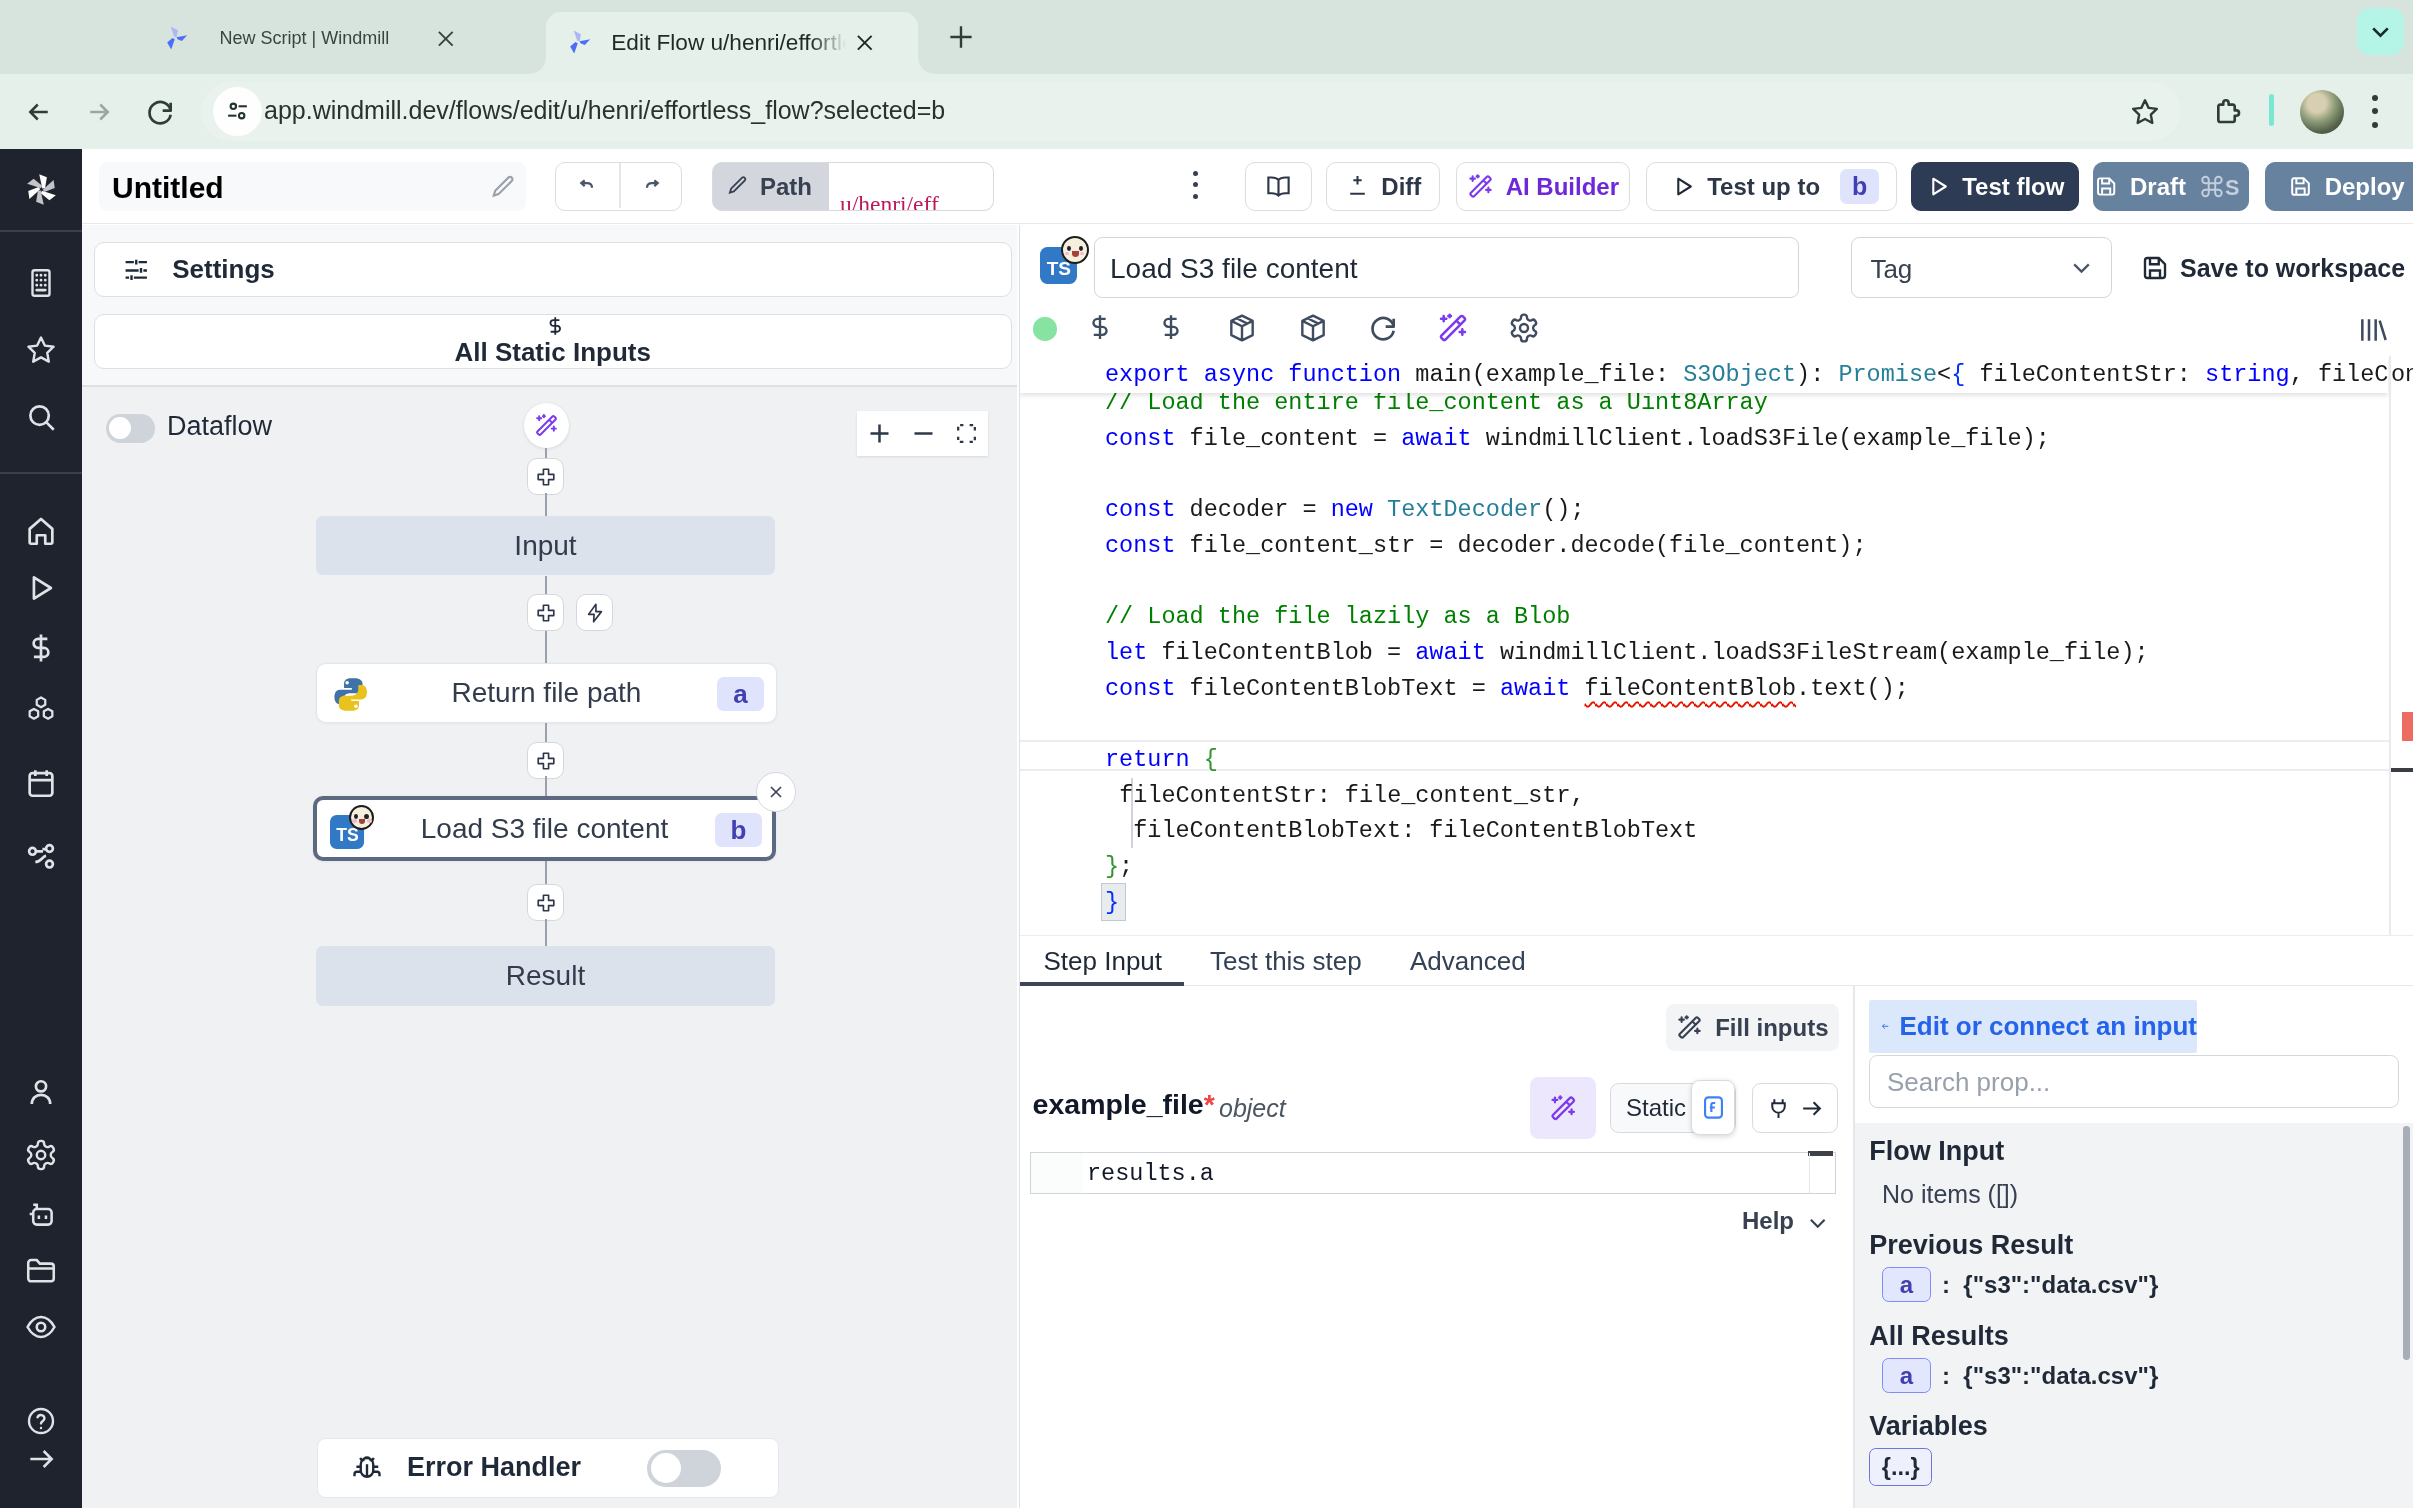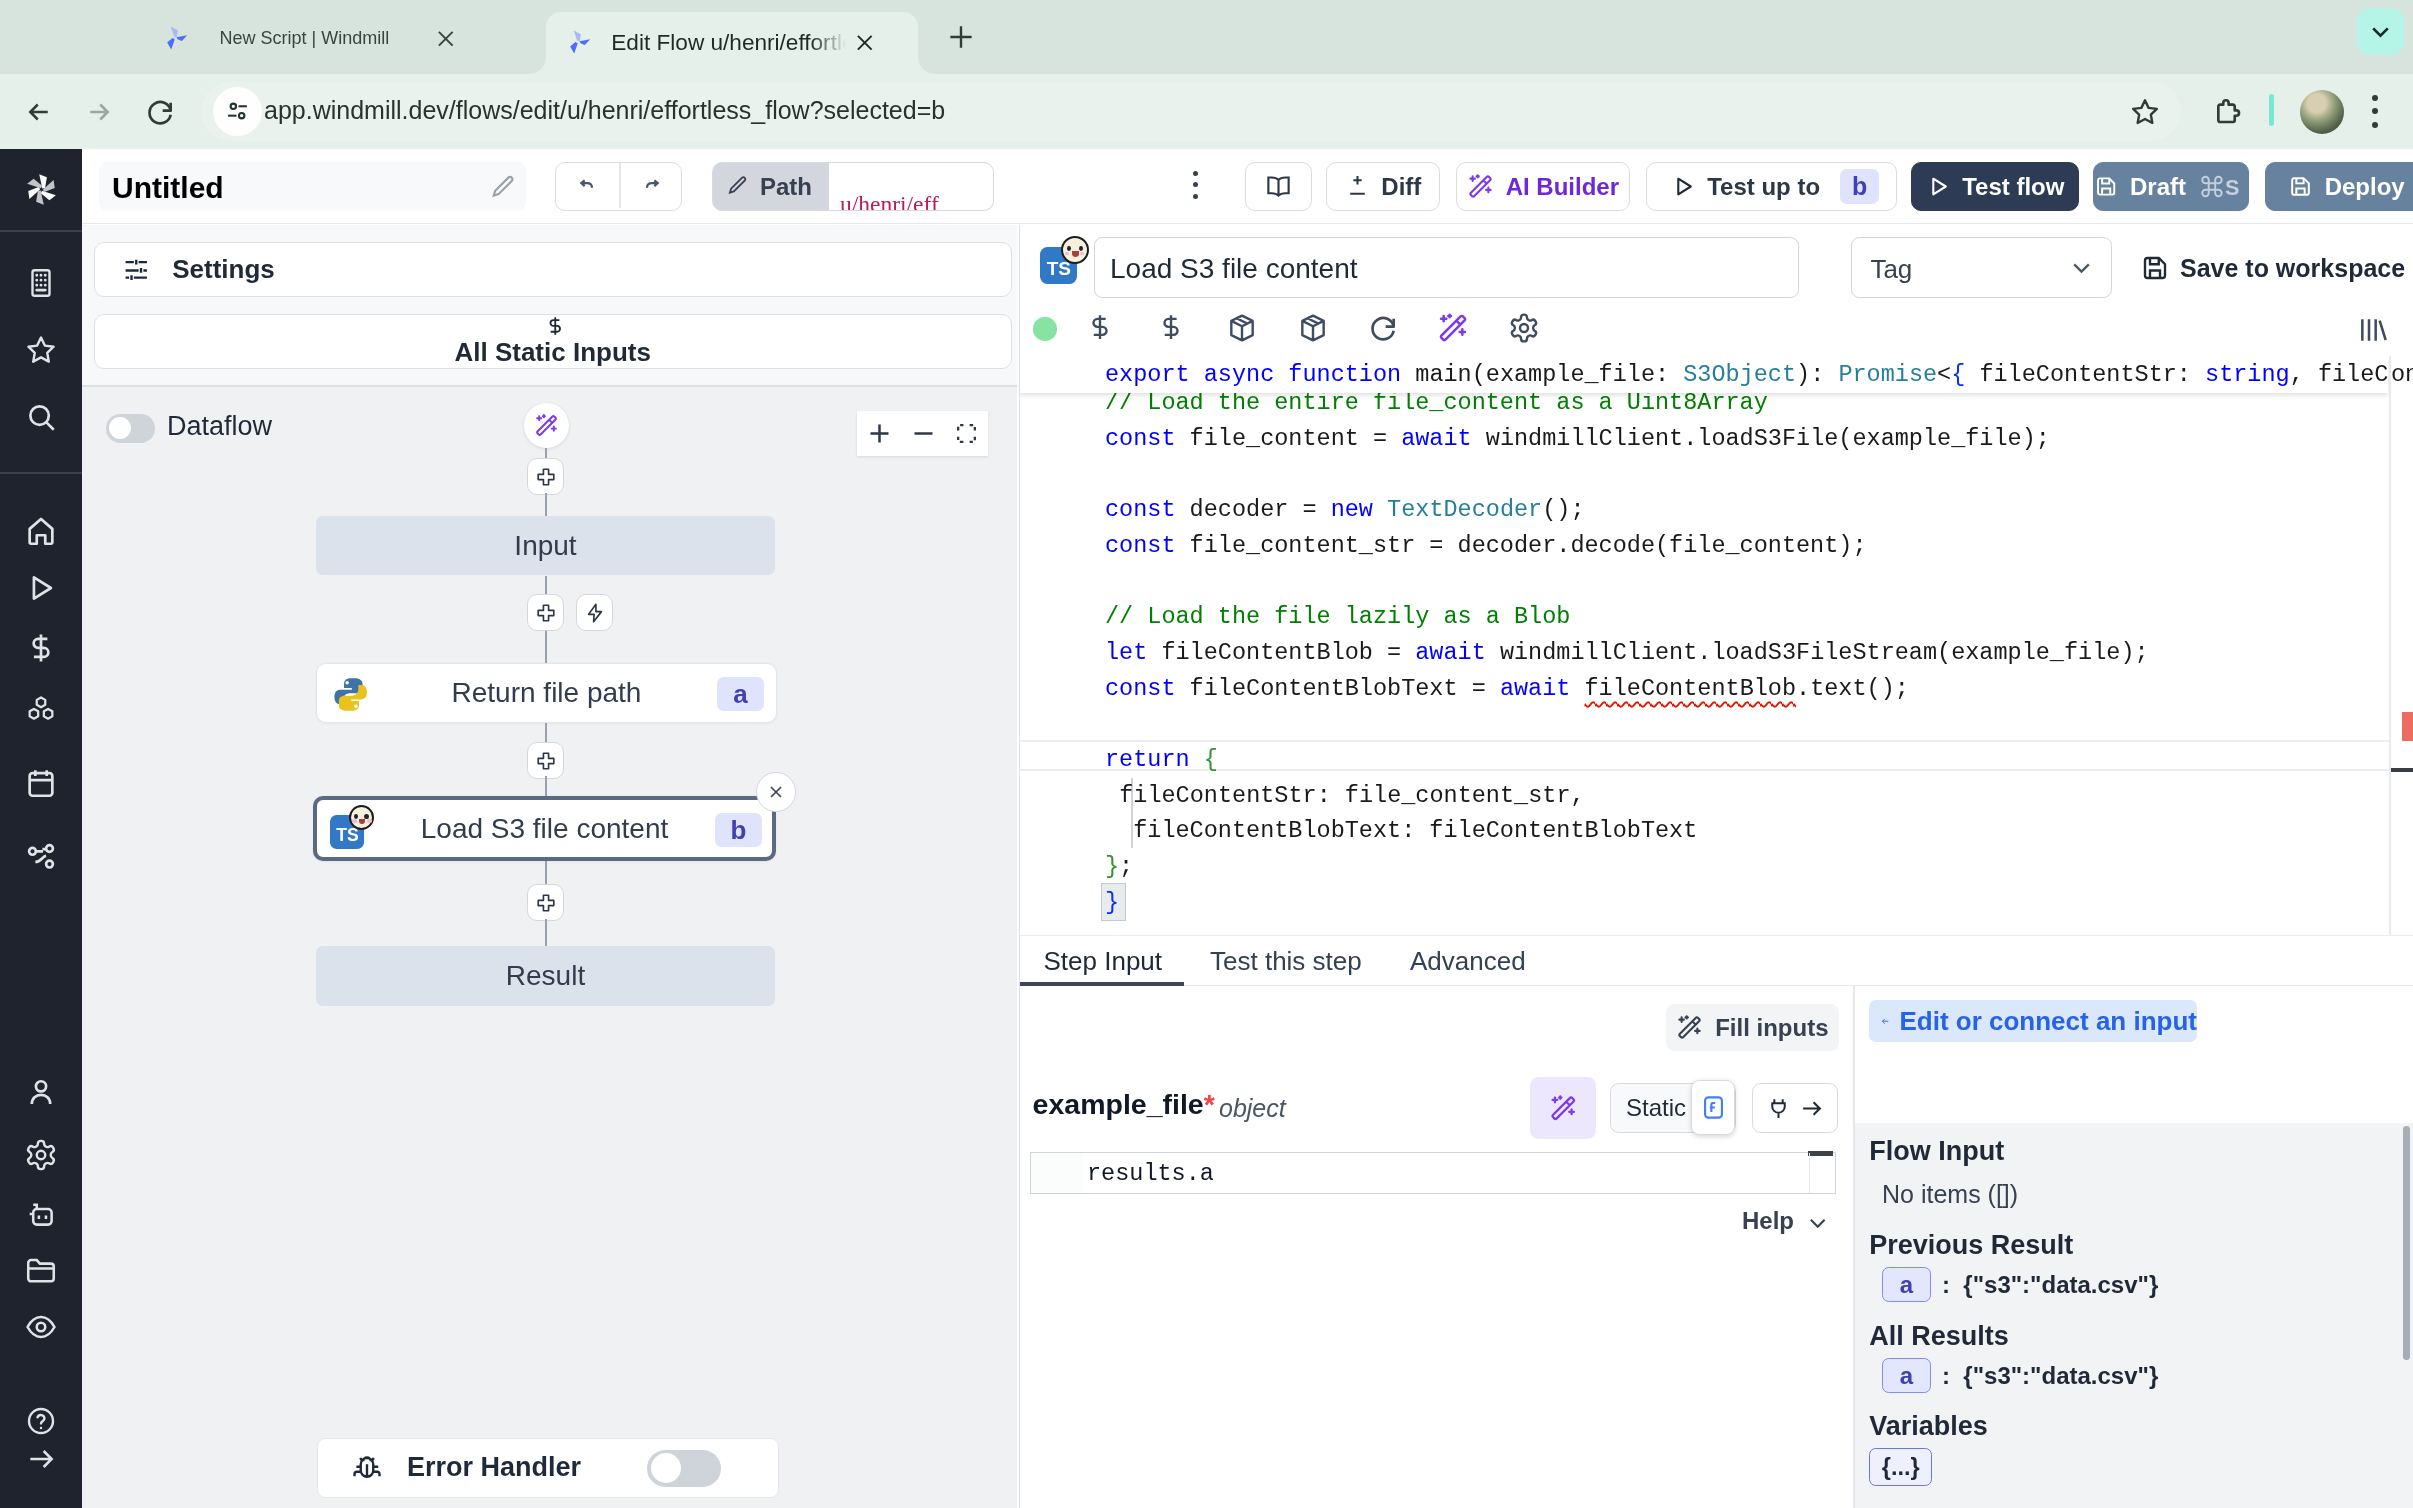--- a/index.html
+++ b/index.html
@@ -544,25 +544,28 @@
       <div style="position:absolute;left:0;top:0;width:52px;height:40px;background:#fbfcfc;"></div>
       <span class="mono" style="position:absolute;left:56px;top:6.7px;font-size:23.5px;color:#111827;">results.a</span>
       <div style="position:absolute;right:1.7px;top:-1.7px;width:25px;height:4.2px;background:#3e4248;"></div>
       <div style="position:absolute;right:25px;top:0;width:0.8px;height:40px;background:#e5e7eb;"></div>
     </div>
     <span class="abs" style="left:722px;top:982px;font-size:24px;font-weight:700;color:#374151;">Help</span>
     <svg class="abs" style="left:786px;top:986px;" width="23.5" height="23.5" viewBox="0 0 24 24" fill="none" stroke="#374151" stroke-width="2.2">
         <path d="M5 9 L12 16 L19 9"></path>
       </svg>
 
-    <div class="abs" style="left:849px;top:775px;width:328px;height:42px;background:#dbe7fb;border-radius:7px;display:flex;align-items:center;justify-content:space-between;">
+    <div class="abs" style="left:849px;top:775px;width:328px;height:53px;background:#dbe7fb;border-radius:2px;display:flex;align-items:center;justify-content:space-between;">
       <svg width="28.5" height="28.5" viewBox="0 0 24 24" fill="none" stroke="#2563eb" stroke-width="2.4" style="margin:0 10px 0 11.7px;">
           <path d="M20 12 H4 M10.5 5.5 L4 12 L10.5 18.5"></path>
         </svg>
       <span style="font-size:26px;font-weight:600;color:#2563eb;white-space:nowrap;">Edit or connect an input</span>
+    </div>
+    <div class="abs" style="left:849px;top:830px;width:530px;height:53px;border:1.7px solid #d3d7dc;border-radius:8.4px;background:#fff;">
+      <span style="position:absolute;left:17px;top:11px;font-size:26px;color:#98a1ab;">Search prop...</span>
     </div>
     <div class="abs" style="left:835px;top:898px;width:560px;height:386px;background:#f2f3f5;">
       <span class="abs" style="left:14.2px;top:13.4px;font-size:27px;font-weight:700;color:#1f2937;">Flow Input</span>
       <span class="abs" style="left:27px;top:57px;font-size:25px;color:#374151;">No items ([])</span>
       <span class="abs" style="left:14.2px;top:107px;font-size:27px;font-weight:700;color:#1f2937;">Previous Result</span>
       <div class="abs" style="left:27px;top:144px;width:49px;height:35px;background:#e3e7fd;border:1.7px solid #818cf8;border-radius:6.7px;display:flex;align-items:center;justify-content:center;font-size:24px;font-weight:700;color:#3f3fae;">a</div>
       <span class="abs" style="left:87px;top:148px;font-size:24px;font-weight:700;color:#1f2937;">:&nbsp; {"s3":"data.csv"}</span>
       <span class="abs" style="left:14.2px;top:198px;font-size:27px;font-weight:700;color:#1f2937;">All Results</span>
       <div class="abs" style="left:27px;top:235px;width:49px;height:35px;background:#e3e7fd;border:1.7px solid #818cf8;border-radius:6.7px;display:flex;align-items:center;justify-content:center;font-size:24px;font-weight:700;color:#3f3fae;">a</div>
       <span class="abs" style="left:87px;top:239px;font-size:24px;font-weight:700;color:#1f2937;">:&nbsp; {"s3":"data.csv"}</span>

